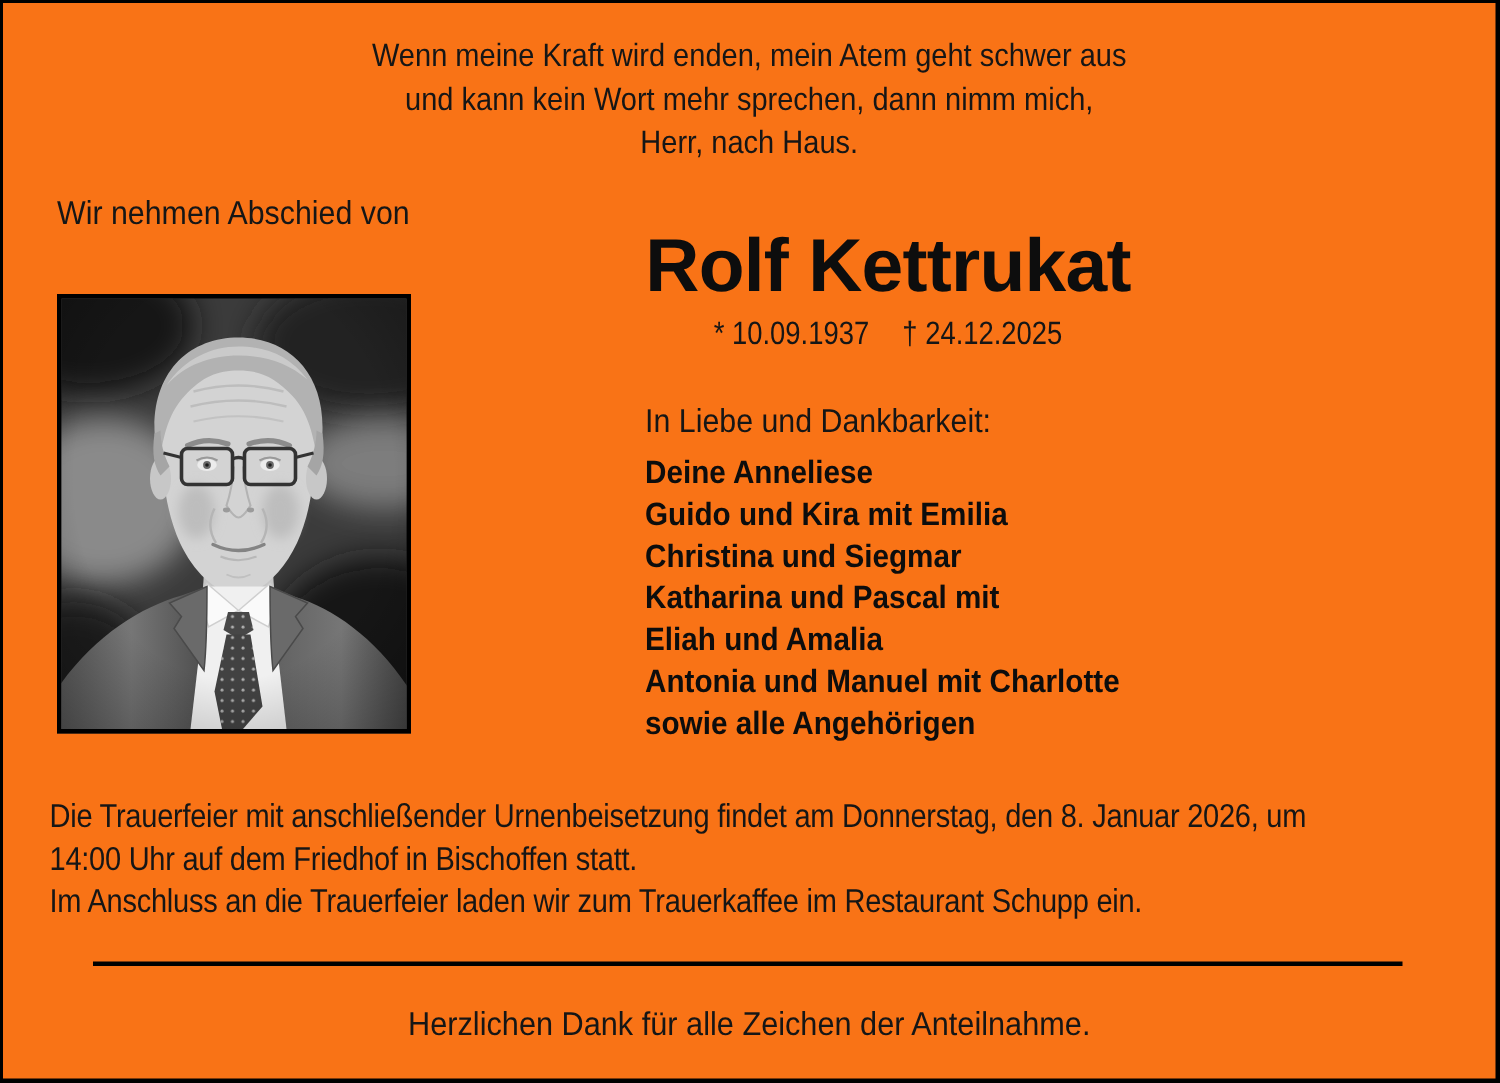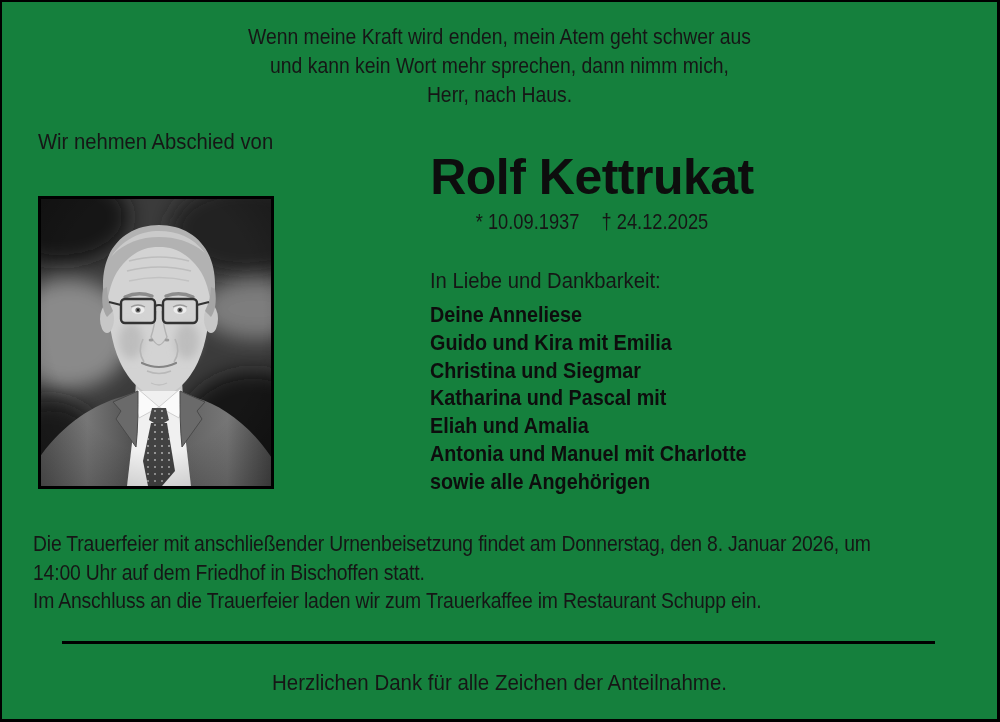--- a/index.html
+++ b/index.html
@@ -1,21 +1,21 @@
 <!DOCTYPE html>
 <html lang="de"><head>
 <meta charset="utf-8">
 <style>
   html, body { margin: 0; padding: 0; background: #ffffff; }
   .page {
     position: relative;
     width: 1000px;
     height: 722px;
     box-sizing: border-box;
-    background: #15803d;
+    background: #f97316;
     border-top: 2px solid #000;
     border-left: 2px solid #000;
     border-right: 3px solid #000;
     border-bottom: 3px solid #000;
     font-family: "Liberation Sans", "DejaVu Sans", sans-serif;
     color: #161616;
     overflow: hidden;
   }
   .verse {
     position: absolute; top: 21px; left: 0; width: 100%;

